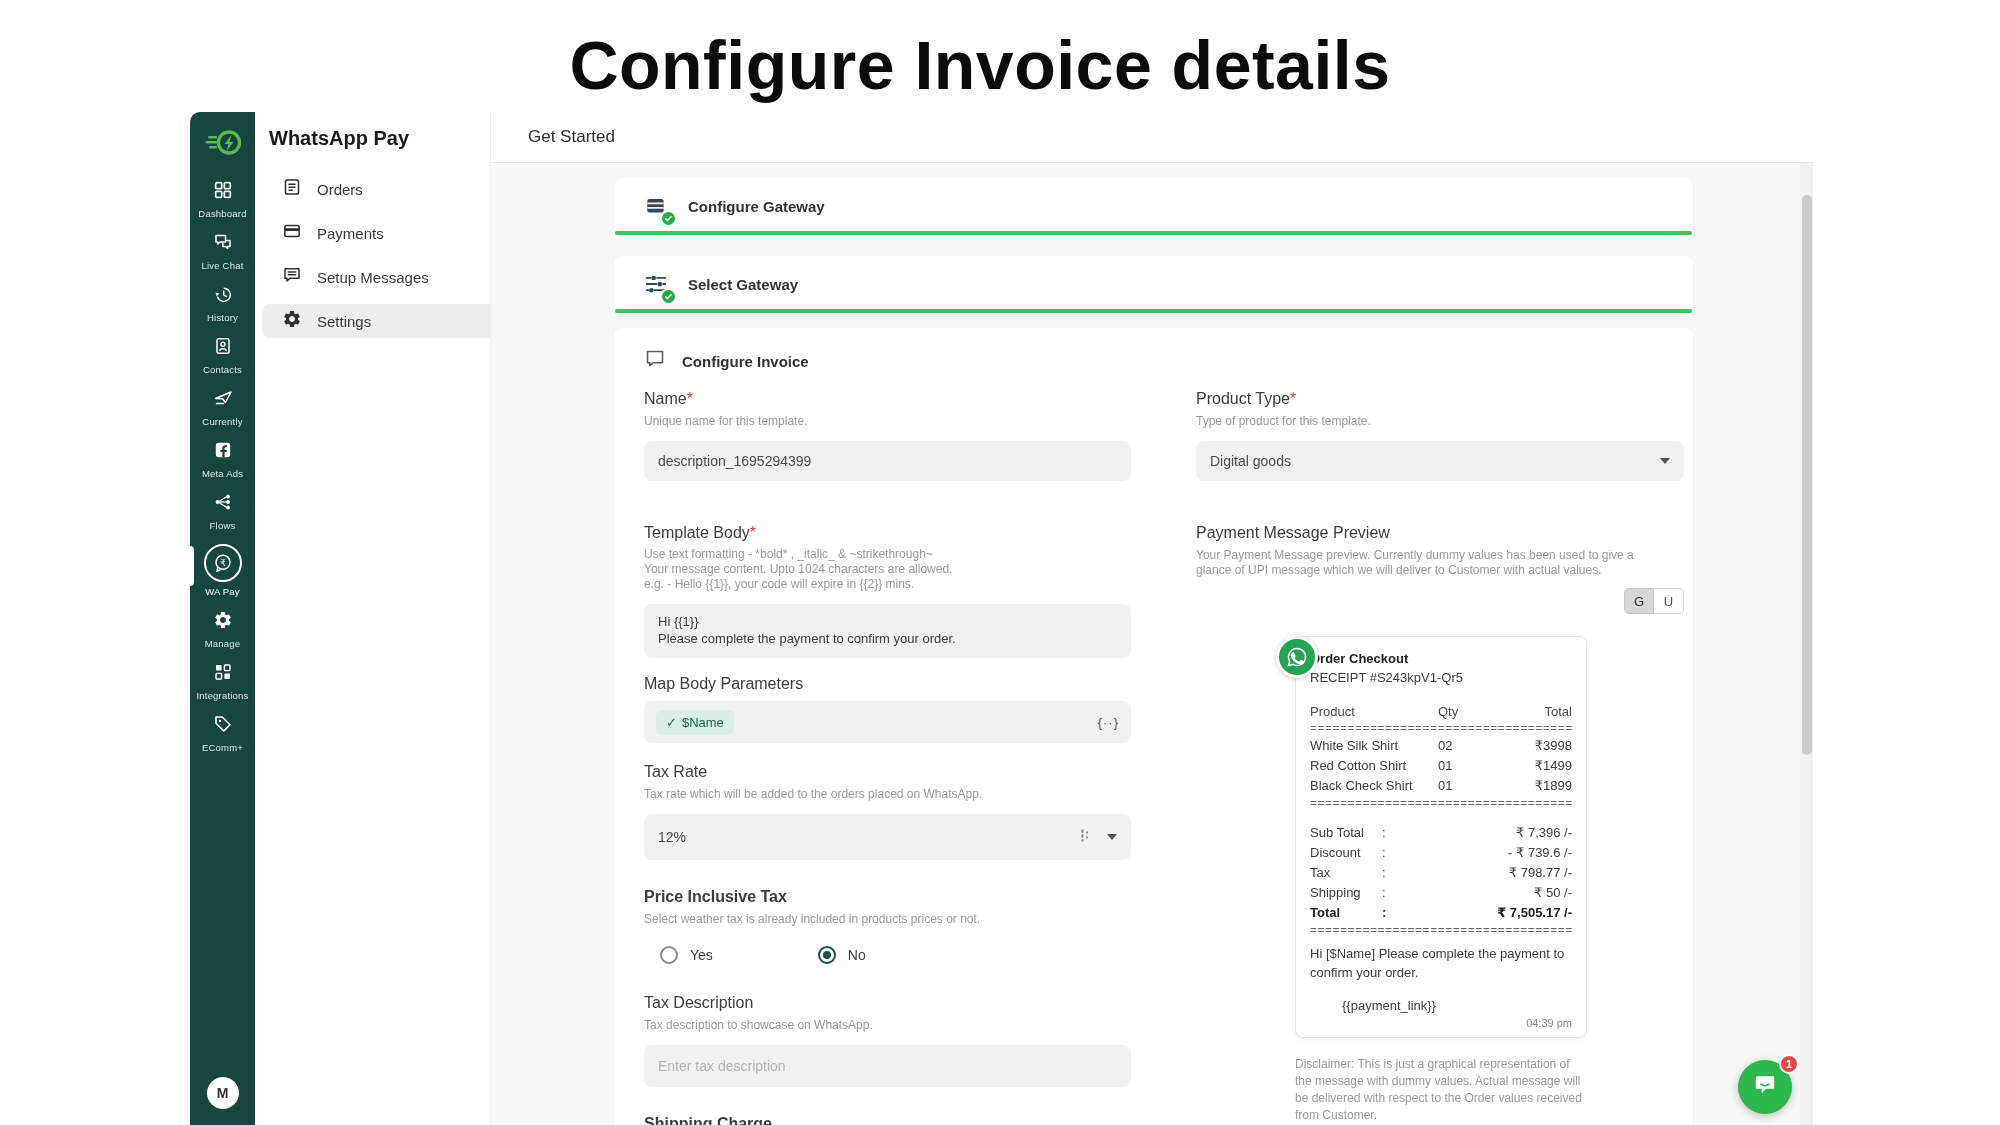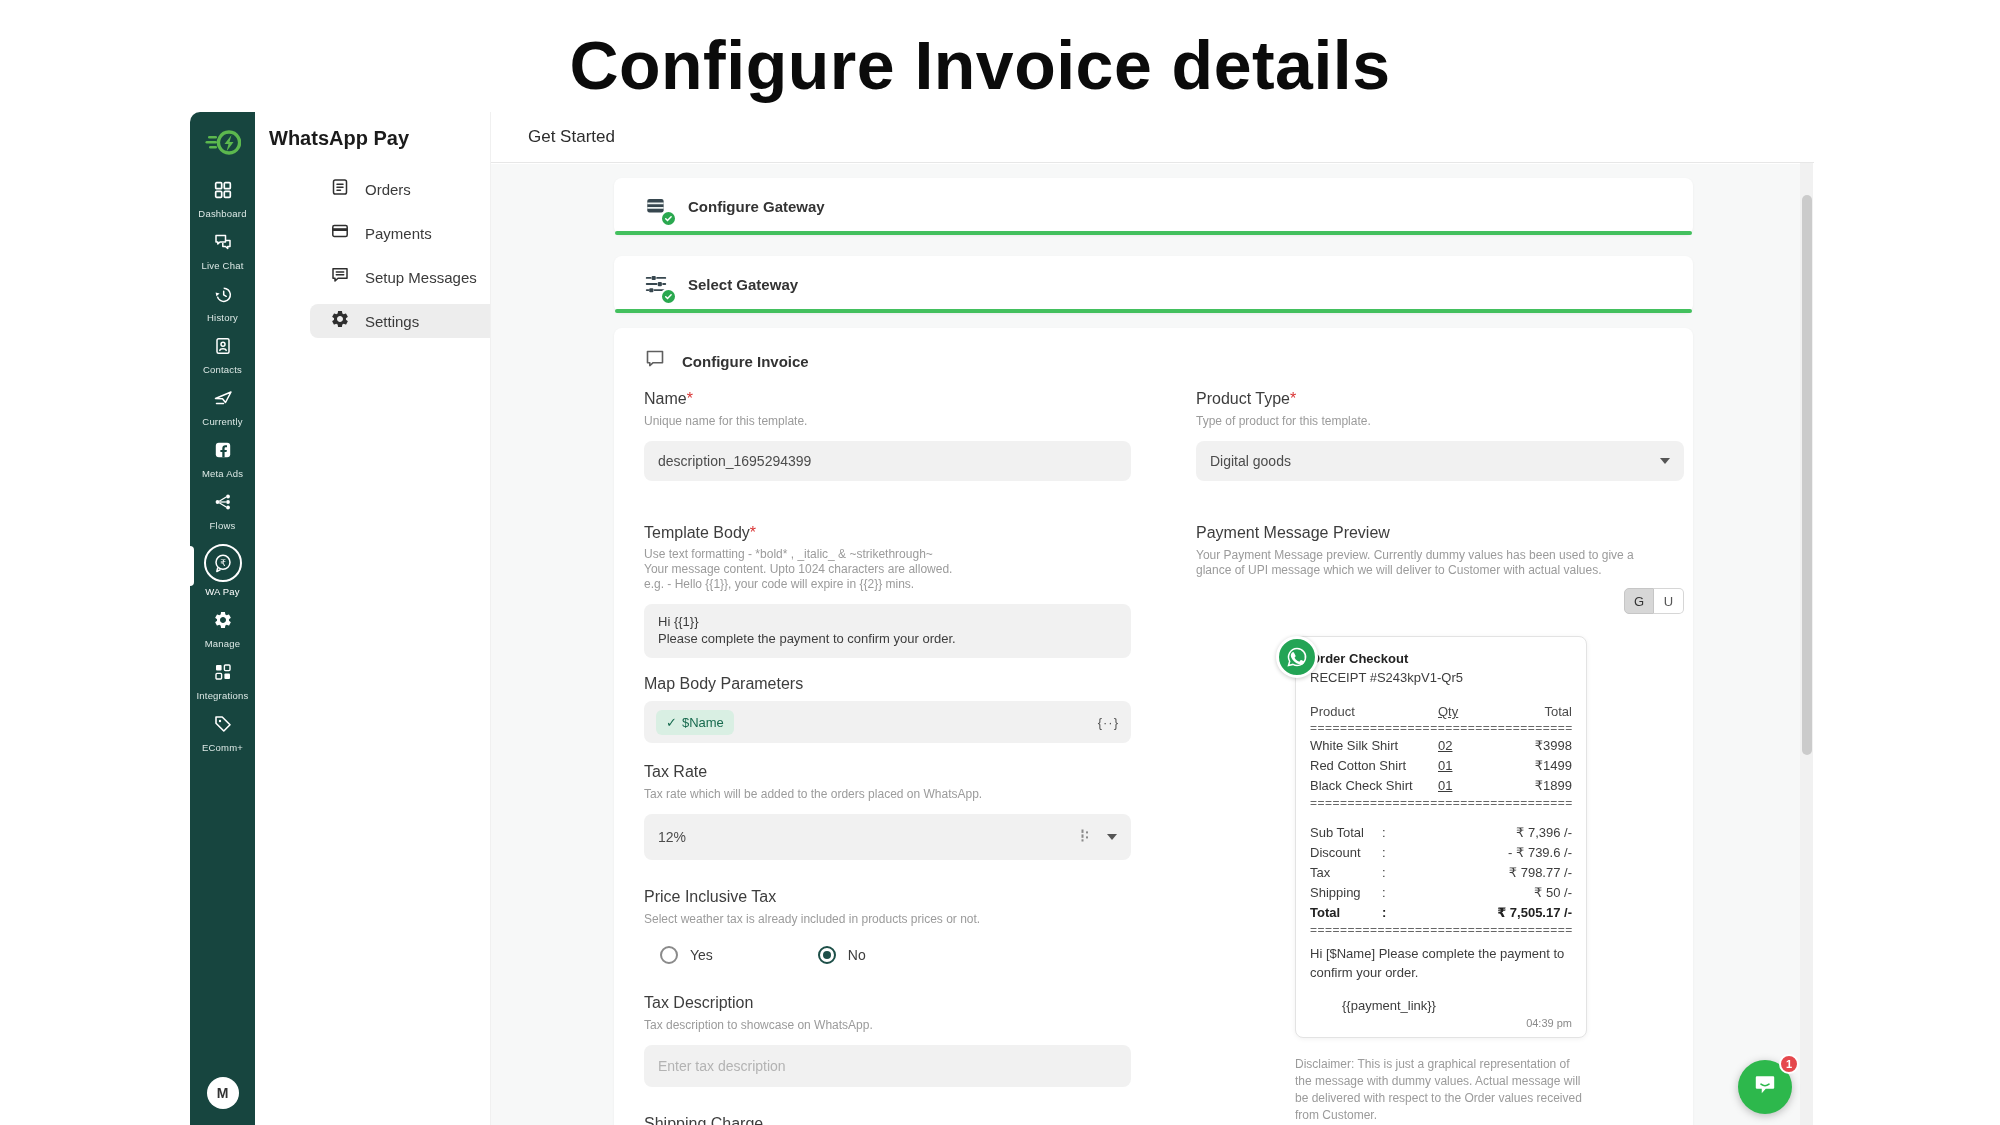--- a/index.html
+++ b/index.html
@@ -22,21 +22,21 @@
   .active-ring { width:38px; height:38px; border-radius:50%; border:2px solid #fff;
     display:flex; align-items:center; justify-content:center; }
   .active-bar { position:absolute; left:0; top:2px; width:4px; height:40px; background:#fff; border-radius:0 4px 4px 0; }
   .snav-avatar { position:absolute; bottom:16px; left:50%; transform:translateX(-50%);
     width:32px; height:32px; border-radius:50%; background:#fff; color:#333; font-size:14px; font-weight:700;
     display:flex; align-items:center; justify-content:center; }
 
   
   .subnav { position:absolute; left:255px; top:112px; width:235px; height:1013px; background:#fff; }
   .subnav-title { font-size:20px; font-weight:700; color:#1b1b1b; padding:15px 0 0 14px; }
-  .subnav-items { margin-top:22px; display:flex; flex-direction:column; gap:10px;padding-left:48px; }
+  .subnav-items { margin-top:22px; display:flex; flex-direction:column; gap:10px; }
   .subnav-item { display:flex; align-items:center; gap:15px; height:34px; padding-left:20px;
     margin-left:7px; cursor:pointer; border-radius:8px 0 0 8px; }
   .subnav-item.active { background:#ededed; }
   .subnav-item .mi-label { font-size:15px; color:#3a3a3a; }
 
   
   .main { position:absolute; left:490px; top:112px; width:1324px; height:1013px; background:#fff; border-left:1px solid #f0f0f0; }
   .main-header { height:51px; display:flex; align-items:center; padding-left:37px;
     font-size:17px; color:#2d2d2d; border-bottom:1px solid #e7e7e7; background:#fff; }
   .main-body { position:absolute; left:0; top:52px; width:1310px; height:961px; background:#f7f8f8; overflow:hidden; }
@@ -98,21 +98,21 @@
     display:flex; align-items:center; justify-content:center; }
   .receipt { position:relative; margin-left:99px; margin-top:22px; width:292px; background:#fff;
     border:1px solid #e3e3e3; border-radius:8px; box-shadow:0 1px 5px rgba(0,0,0,0.06);
     padding:12px 14px 8px 14px; font-size:13px; color:#3d3d3d; }
   .r-title { font-weight:700; color:#222; line-height:19px; }
   .r-no { line-height:19px; }
   .r-headrow { display:flex; margin-top:16px; color:#4a4a4a; line-height:18px; }
   .r-sep { color:#666; font-size:12px; white-space:nowrap; overflow:hidden; line-height:15px; letter-spacing:0.5px; }
   .r-row { display:flex; line-height:20px; }
   .r-c1 { flex:1; }
-  .r-c2 { width:60px;text-decoration:underline; }
+  .r-c2 { width:60px; }
   .r-c3 { width:74px; text-align:right; }
   .r-totals { margin-top:12px; }
   .t-row { display:flex; line-height:20px; }
   .t-label { width:72px; }
   .t-colon { width:14px; }
   .t-val { flex:1; text-align:right; }
   .t-row.bold { font-weight:700; color:#222; }
   .r-msg { margin-top:6px; line-height:19px; }
   .r-link { margin-top:14px; line-height:19px;margin-left:32px; }
   .r-time { text-align:right; font-size:11px; color:#8a8a8a; margin-top:2px; }
@@ -126,21 +126,21 @@
   .launcher { position:absolute; left:1738px; top:1060px; width:54px; height:54px; border-radius:50%;
     background:#2db84c; box-shadow:0 2px 8px rgba(0,0,0,0.25); cursor:pointer;
     display:flex; align-items:center; justify-content:center; }
   .launcher-badge { position:absolute; left:1779px; top:1054px; width:20px; height:20px; border-radius:50%;
     background:#e5484d; border:2px solid #fff; color:#fff; font-size:11px; font-weight:700;
     display:flex; align-items:center; justify-content:center; z-index:3; }
 
   .mt43 { margin-top:43px; }
   .mt17 { margin-top:17px; }
   .mt20 { margin-top:20px; }
-  .mt28 { margin-top:28px; }
+  .mt28 { margin-top:28px;font-weight:bold; }
   .mt30 { margin-top:30px; }
   .helper-3 { margin-top:5px; }
   .helper-3 div { font-size:12px; color:#9b9b9b; line-height:15px; }
 </style>
 </head>
 <body>
 
 <div class="page">
 
   <div class="page-title">Configure Invoice details</div>

